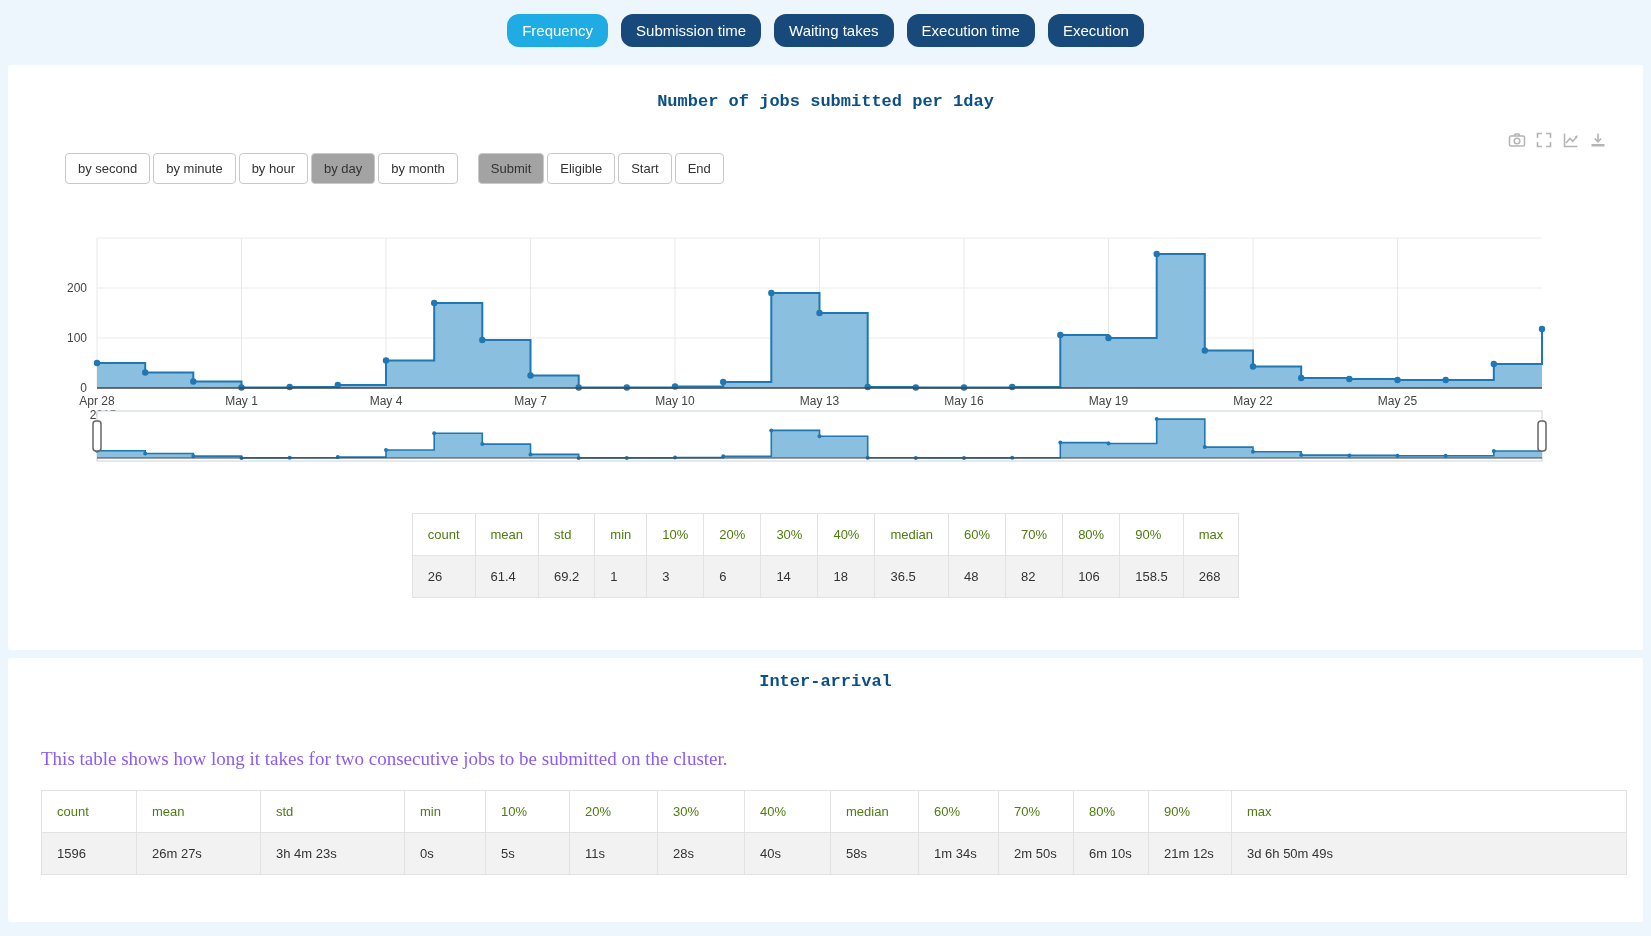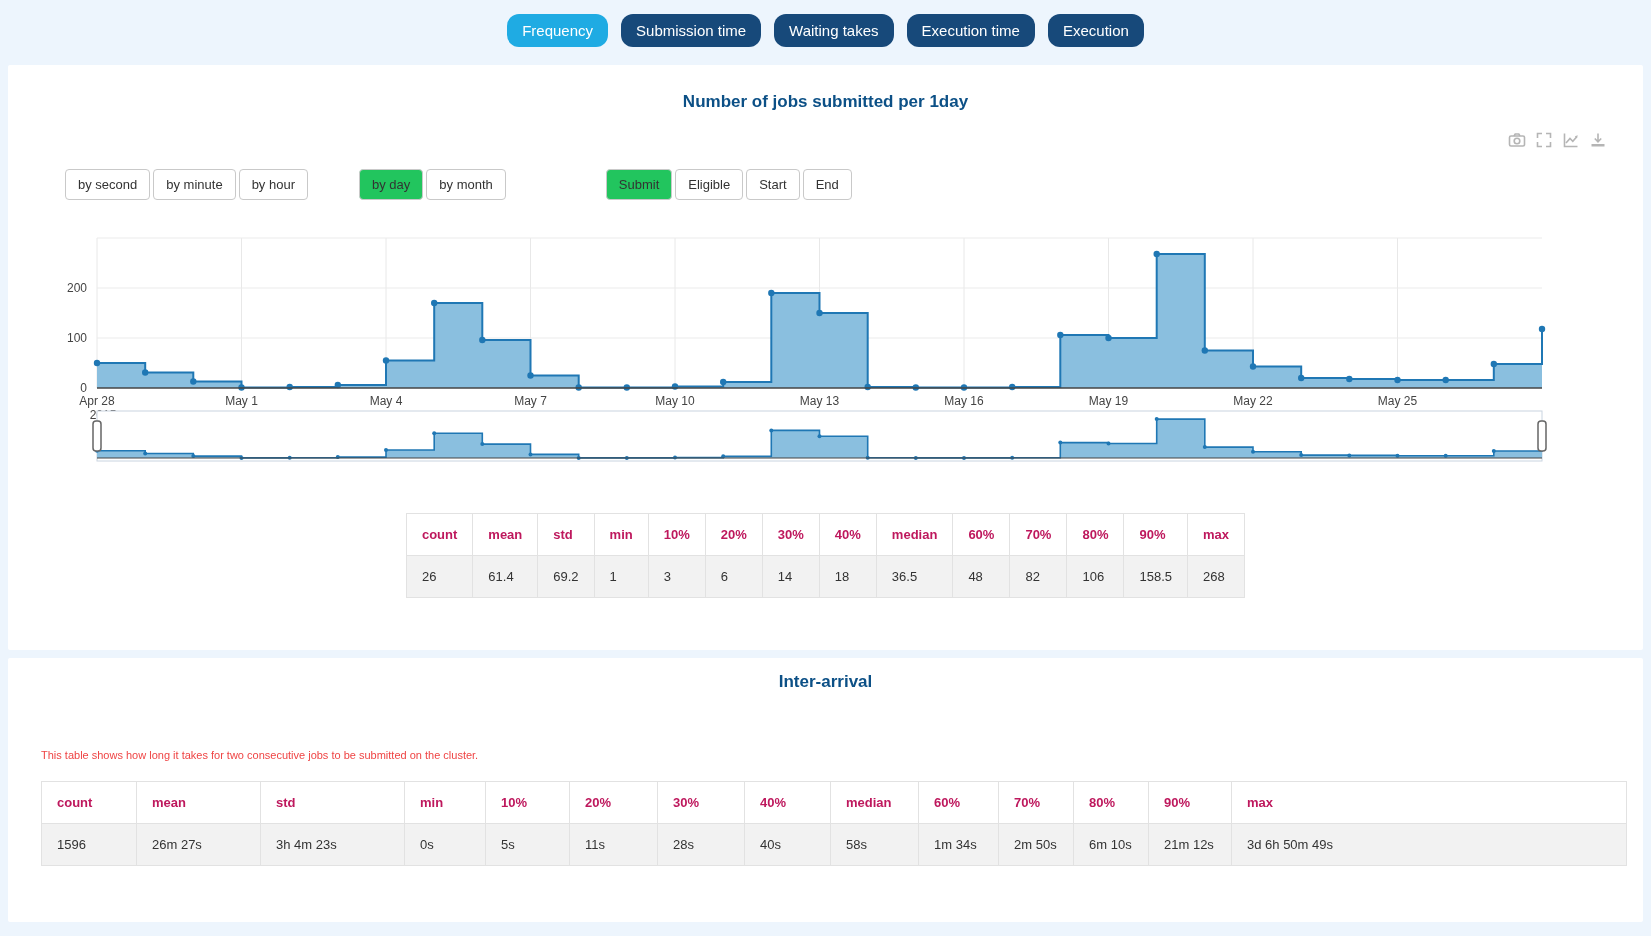--- a/index.html
+++ b/index.html
@@ -27,60 +27,61 @@
   
   .card {
     position: absolute; left: 8px; width: 1635px;
     background: #ffffff; border-radius: 2px;
   }
   .card-frequency { top: 65px; height: 585px; }
   .card-interarrival { top: 658px; height: 264px; }
   .card h2 {
     text-align: center; color: #0c5086; font-size: 17px; font-weight: bold;
     padding-top: 27px;
+    font-family: Liberation Mono, monospace;
   }
   .card-interarrival h2 { padding-top: 14px; }
   
   .modebar {
     position: absolute; top: 66px; right: 36px;
     display: flex; gap: 9px; align-items: center;
   }
   .modebar span { display: inline-block; width: 18px; height: 18px; cursor: pointer; }
   .modebar svg { width: 18px; height: 18px; stroke: #b5b5b5; fill: none; stroke-width: 1.6; }
   .modebar svg .solid { fill: #b5b5b5; stroke: none; }
   
-  .btn-row { position: absolute; top: 104px; left: 57px; display: flex; gap: 32px; }
+  .btn-row { position: absolute; top: 88px; left: 57px; display: flex; }
   .btn-group { display: flex; gap: 3px; }
   .btn-group + .btn-group { margin-left: 20px; border-radius: 12px; }
   .gbtn {
     background: #fff; border: 1px solid #c9c9c9; border-radius: 4px;
     color: #333; font-family: "Liberation Sans", sans-serif; font-size: 13px;
     padding: 8px 12px; line-height: 1; cursor: pointer; white-space: nowrap;
   }
-  .gbtn.is-active { background: #22c55e; margin-left: 48px; }
+  .gbtn.is-active { background: #a3a3a3; }
   
   #freq-chart { position: absolute; top: 150px; left: 0; }
   #freq-chart text { font-family: "Liberation Sans", sans-serif; font-size: 12px; fill: #444; }
   
   .stats-wrap {
     position: absolute; top: 448px; left: 0; width: 100%;
     display: flex; justify-content: center;
   }
   table { border-collapse: collapse; background: #fff; }
   th, td {
     border: 1px solid #e2e2e2; font-size: 13px; text-align: left;
     padding: 13px 15px; white-space: nowrap;
   }
-  th { font-weight: bold; color: #be185d; background: #fff; }
+  th { font-weight: normal; color: #4d7c0f; background: #fff; }
   tbody tr { background: #f2f2f2; }
   #stats-table { width: 690px; }
   .ia-wrap { margin: 20px 33px 0 33px; }
   #interarrival-table { width: 1585px; table-layout: fixed; }
   
-  .desc { color: #ef4444; font-size: 11px; margin-left: 33px; }
+  .desc { color: #8b5cf6; font-size: 19px; margin-left: 33px; font-family: Liberation Serif, serif; }
   .desc-1 { margin-top: 57px; }
   .desc-2 { margin-top: 21px; }
 </style>
 </head>
 <body>
 
 <div class="tabbar">
   <button class="tab is-active">Frequency</button>
   <button class="tab">Submission time</button>
   <button class="tab">Waiting takes</button>

